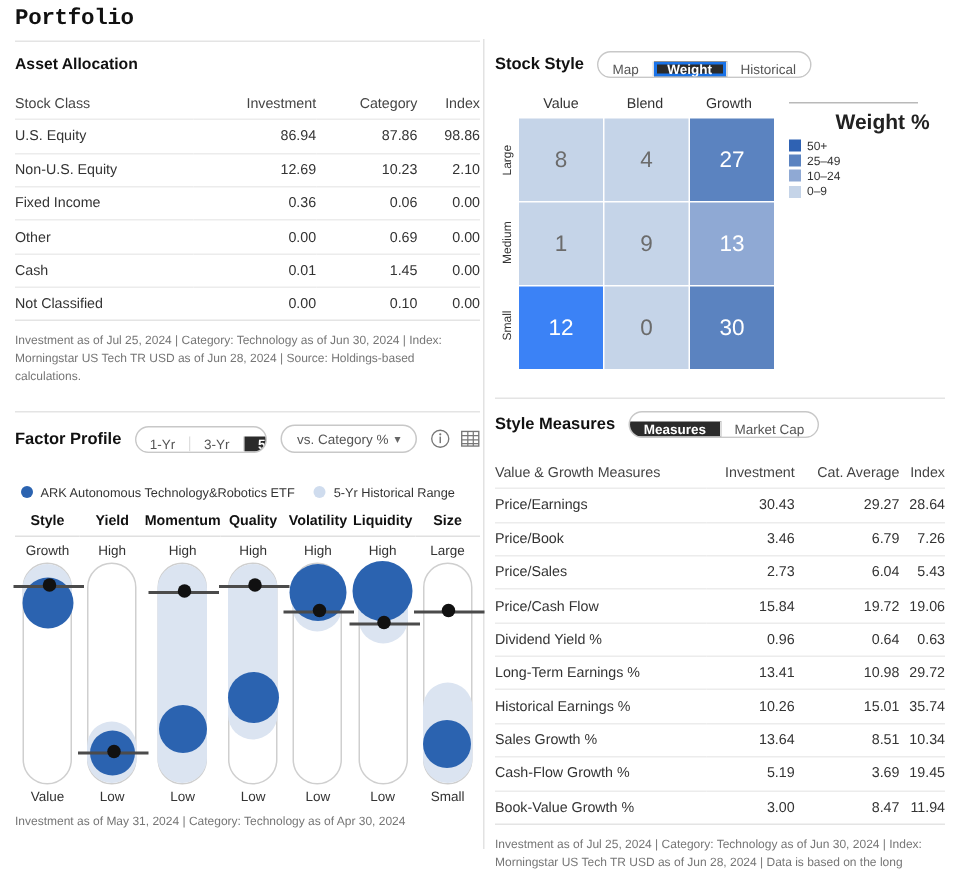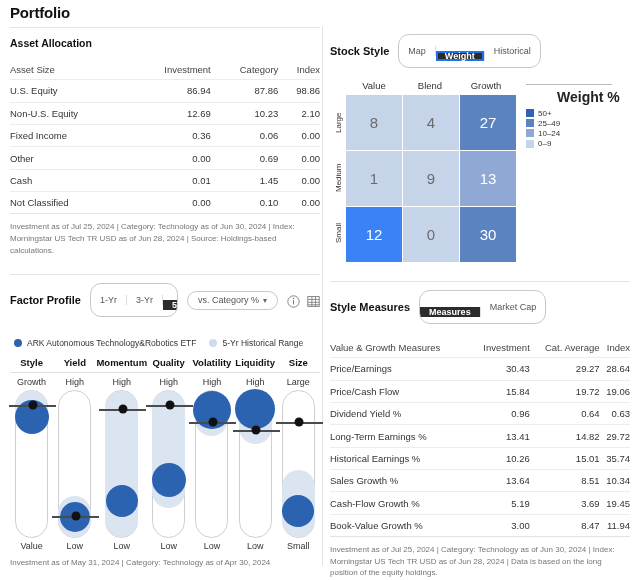--- a/index.html
+++ b/index.html
@@ -13,35 +13,35 @@
   .page { position: relative; width: 640px; height: 580px; }
 
   
   .col-left  { position: absolute; left: 10px;  top: 0;   width: 310px; }
   .col-right { position: absolute; left: 330px; top: 26px; width: 300px; }
   .vdiv { position: absolute; left: 322px; top: 26px; width: 1px; height: 540px; background: #e2e2e2; }
 
   
   .page-title {
     font-size: 15px; font-weight: bold; letter-spacing: -0.2px;
-    padding: 4px 0 6px 0; color: #111;
+    padding: 4px 0 6px 0; color: #111; font-family: Liberation Mono, monospace;
   }
   .rule { height: 1px; background: #e4e4e4; }
 
   .sec-head {
     display: flex; align-items: center; gap: 9px;
     padding: 8px 0 7px 0;
   }
   .sec-title { font-size: 11px; font-weight: bold; color: #111; white-space: nowrap; }
 
   
   .pill-group {
-    display: inline-flex; align-items: center;
+    display: inline-flex; align-items: flex-end;
     border: 1px solid #c8c8c8; border-radius: 11px;
-    height: 34px; overflow: hidden; background: #fff;
+    height: 18px; overflow: hidden; background: #fff;
   }
   .pill {
     font-size: 9px; color: #555; padding: 0 9px;
     display: flex; align-items: center; justify-content: center;
     border-right: 1px solid #dedede; background: #fff; white-space: nowrap;
   }
   .pill:last-child { border-right: none; }
   .pill.active { background: #2b2b2b; color: #fff; font-weight: bold; margin-top: 10px; }
   .pill-group.focus .pill.active { box-shadow: 0 0 0 2px #1a73e8 inset; }
 
@@ -152,21 +152,21 @@
   <div class="col-left">
 
     <div class="page-title">Portfolio</div>
     <div class="rule"></div>
 
     <div class="sub-head">Asset Allocation</div>
 
     <table class="dt" style="margin-top:8px;">
       <thead>
         <tr>
-          <th>Asset Size</th>
+          <th>Stock Class</th>
           <th>Investment</th>
           <th>Category</th>
           <th>Index</th>
         </tr>
       </thead>
       <tbody>
         <tr>
           <td>U.S. Equity</td>
           <td>86.94</td>
           <td>87.86</td>
@@ -442,35 +442,47 @@
         </tr>
       </thead>
       <tbody>
         <tr>
           <td>Price/Earnings</td>
           <td>30.43</td>
           <td>29.27</td>
           <td>28.64</td>
         </tr>
         <tr>
+          <td>Price/Book</td>
+          <td>3.46</td>
+          <td>6.79</td>
+          <td>7.26</td>
+        </tr>
+        <tr>
+          <td>Price/Sales</td>
+          <td>2.73</td>
+          <td>6.04</td>
+          <td>5.43</td>
+        </tr>
+        <tr>
           <td>Price/Cash Flow</td>
           <td>15.84</td>
           <td>19.72</td>
           <td>19.06</td>
         </tr>
         <tr>
           <td>Dividend Yield %</td>
           <td>0.96</td>
           <td>0.64</td>
           <td>0.63</td>
         </tr>
         <tr>
           <td>Long-Term Earnings %</td>
           <td>13.41</td>
-          <td>14.82</td>
+          <td>10.98</td>
           <td>29.72</td>
         </tr>
         <tr>
           <td>Historical Earnings %</td>
           <td>10.26</td>
           <td>15.01</td>
           <td>35.74</td>
         </tr>
         <tr>
           <td>Sales Growth %</td>

